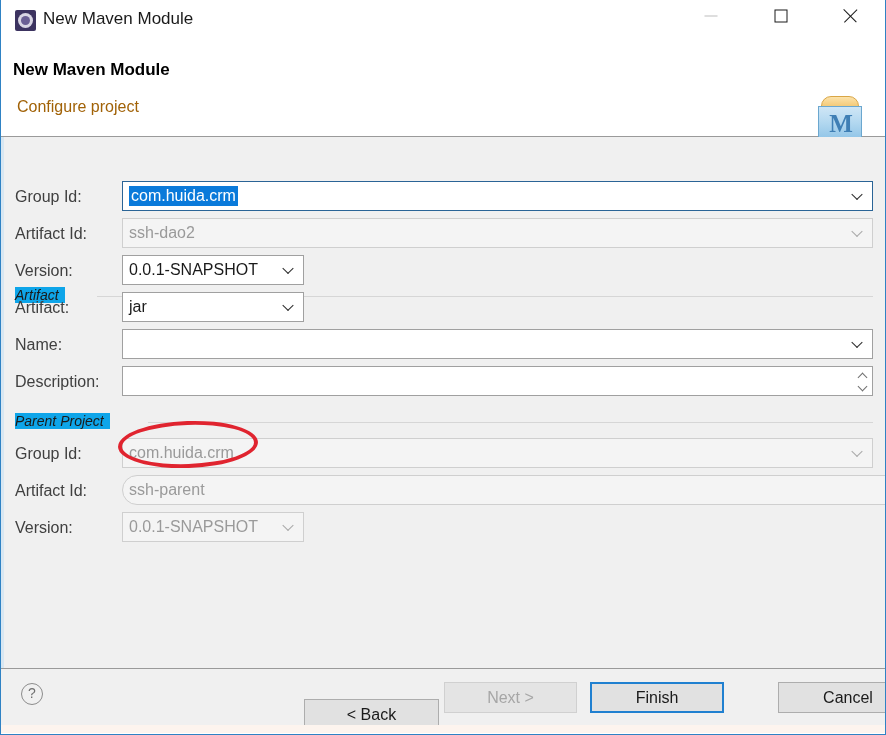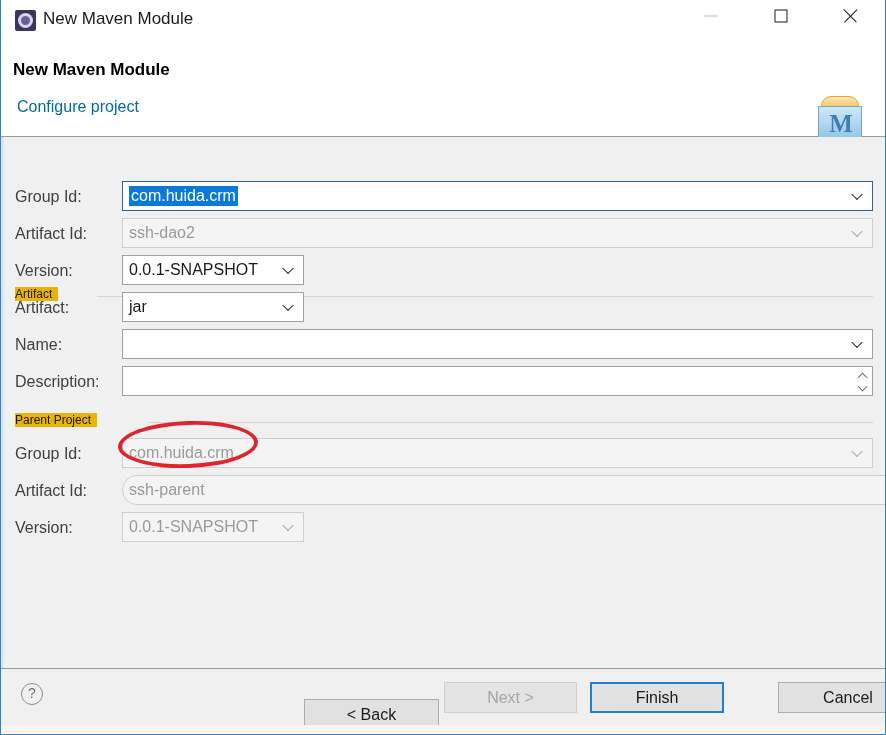--- a/index.html
+++ b/index.html
@@ -114,21 +114,21 @@
     position: absolute;
     left: 12px; top: 20px;
     font-size: 17px;
     font-weight: bold;
     color: #000000;
   }
   #header-subtitle {
     position: absolute;
     left: 16px; top: 58px;
     font-size: 16px;
-    color: #0369a1;
+    color: #a16207;
   }
   
   #maven-logo {
     position: absolute;
     left: 812px; top: 54px;
     width: 56px; height: 50px;
   }
   #maven-logo .box {
     position: absolute;
     left: 5px; top: 12px;
@@ -169,24 +169,25 @@
   #left-rail {
     position: absolute;
     left: 0; top: 0;
     width: 3px; height: 531px;
     background: #d8e7f2;
   }
 
   
   .group-title {
     position: absolute;
-    font-size: 12px;
+    font-size: 14px;
     color: #1a1a1a;
-    background: #eab308;
+    background: #0ea5e9;
     padding-right: 6px;
+    font-style: italic;
   }
   .group-line {
     position: absolute;
     height: 1px;
     background: #d6d6d6;
   }
 
   .field-label {
     position: absolute;
     font-size: 16px;

